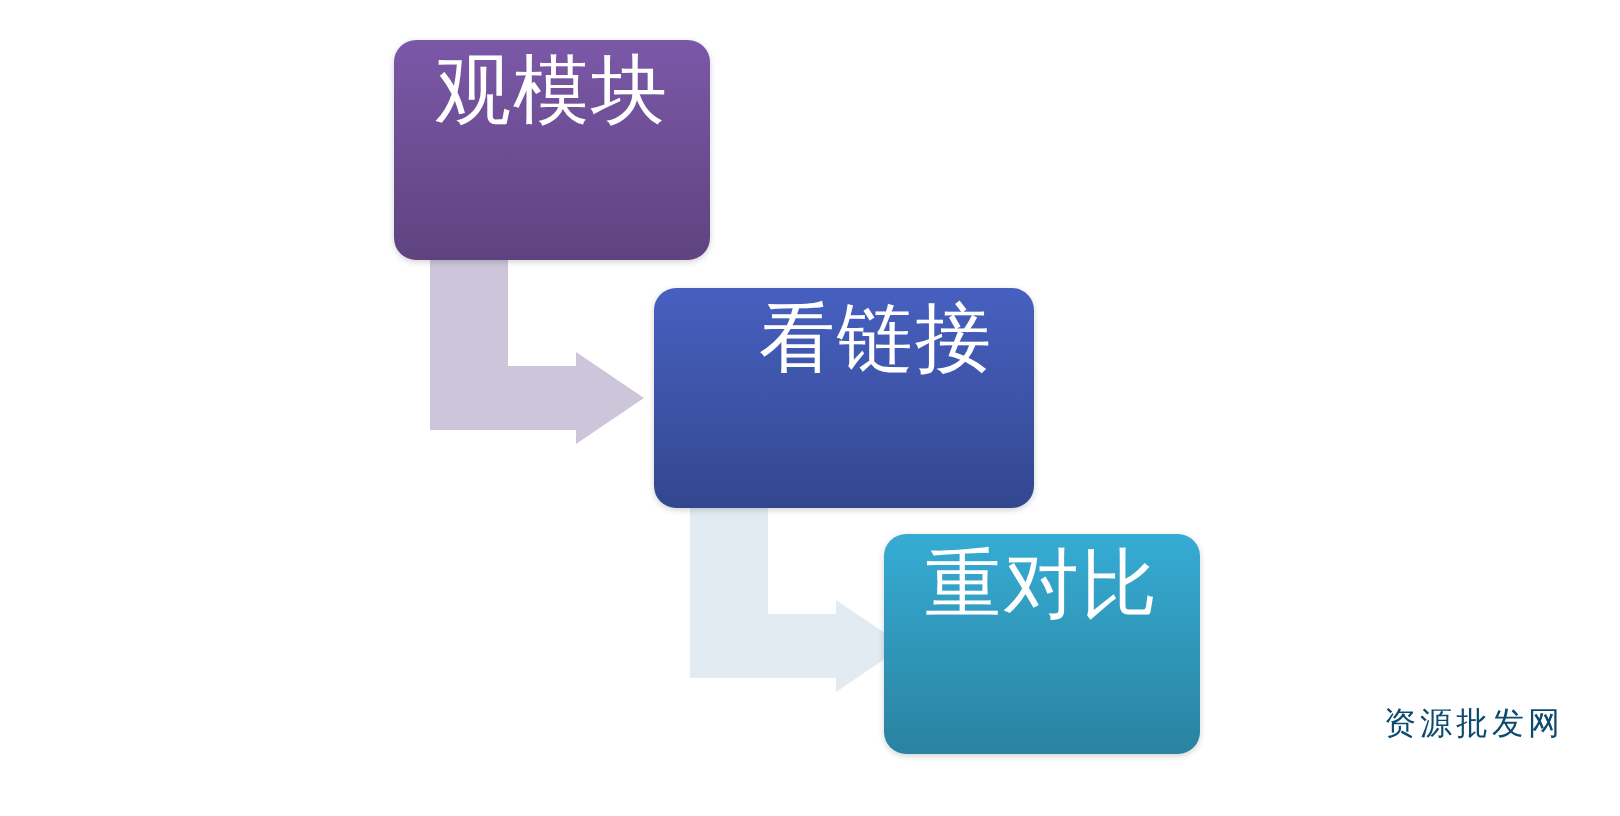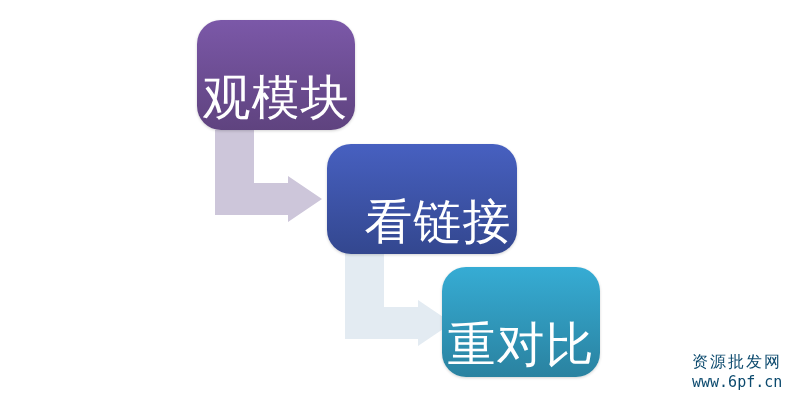--- a/index.html
+++ b/index.html
@@ -1,21 +1,21 @@
 <!DOCTYPE html>
 <html><head>
 <meta charset="utf-8">
 <style>
   html, body { margin:0; padding:0; }
   body { width:810px; height:408px; background:#ffffff; position:relative; overflow:hidden;
          font-family: "DejaVu Serif", "Liberation Serif", serif; }
   .arrow { position:absolute; left:0; top:0; }
-  .box { position:absolute; width:158px; height:110px; border-radius:24px;
-         display:flex; align-items:flex-end; justify-content:center;
-         color:#ffffff; font-size:48px; letter-spacing:1px;
+  .box { position:absolute; width:158px; height:110px; border-radius:11px;
+         display:flex; align-items:flex-start; justify-content:center;
+         color:#ffffff; font-size:38px; letter-spacing:1px;
          box-shadow: 0 1px 3px rgba(0,0,0,0.18); }
   .box1 { left:197px; top:20px;  background:linear-gradient(#7b58a8, #5f437f); }
   .box2 { left:327px; top:144px; background:linear-gradient(#4760c0, #33478f);padding-left:32px; }
   .box3 { left:442px; top:267px; background:linear-gradient(#36acd4, #2a82a0); }
   .watermark { position:absolute; left:692px; top:352px; color:#0c4a6e;
                font-family:"DejaVu Sans Mono", monospace; line-height:20px; }
   .wm1 { font-size:16px; letter-spacing:2px; }
   .wm2 { font-size:15px; }
 </style>
 </head>
@@ -31,14 +31,13 @@
 </div>
 <div class="box box2">
   <span>看链接</span>
 </div>
 <div class="box box3">
   <span>重对比</span>
 </div>
 
 <div class="watermark">
   <div class="wm1">资源批发网</div>
-  <div class="wm2">www.6pf.cn</div>
 </div>
 
 </body></html>

